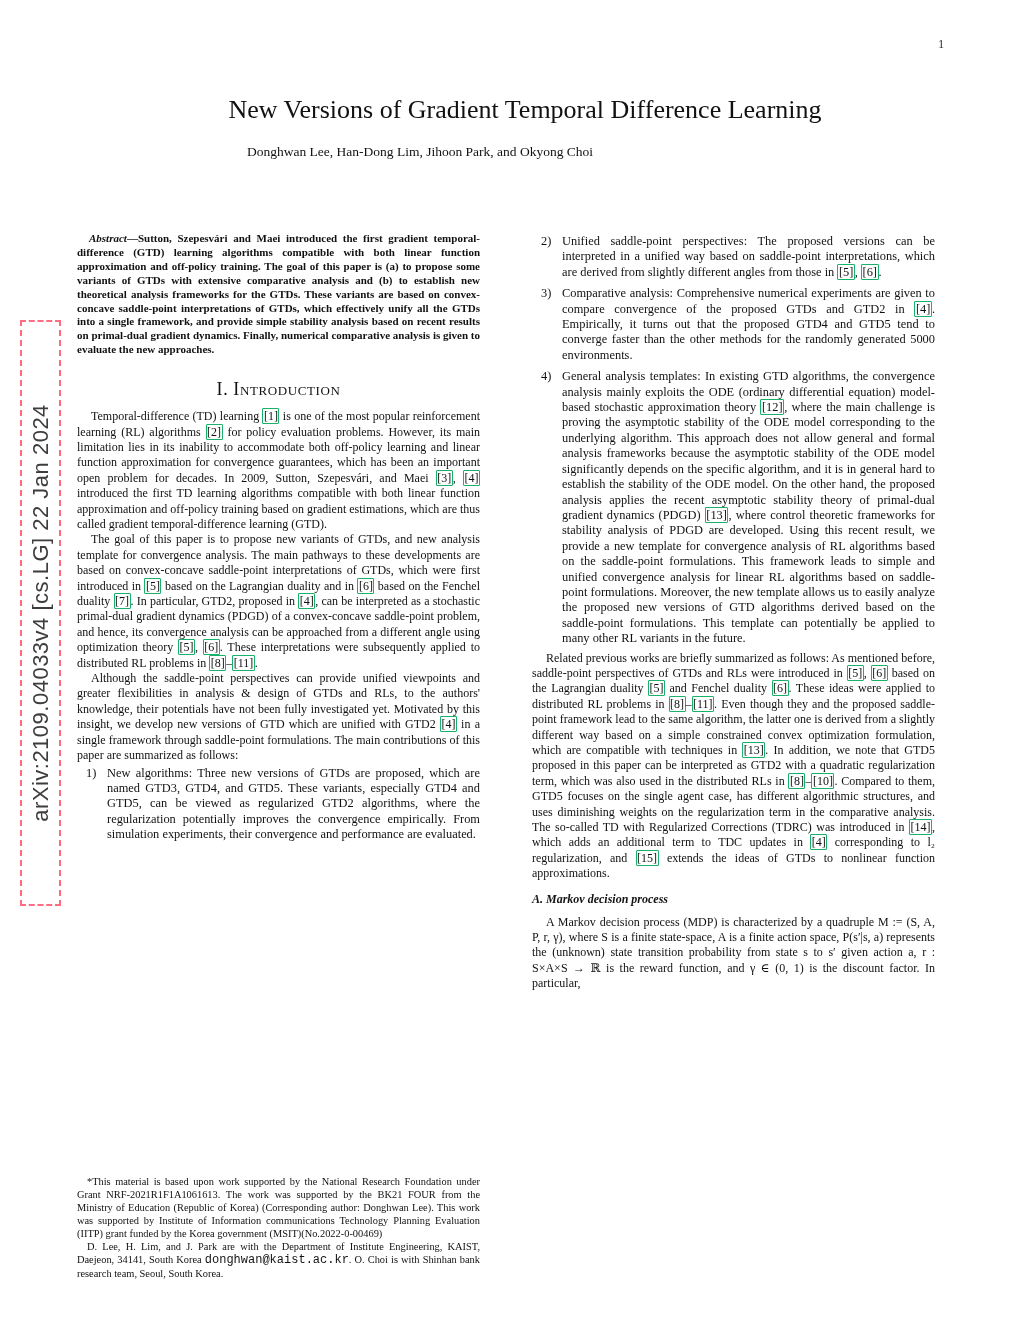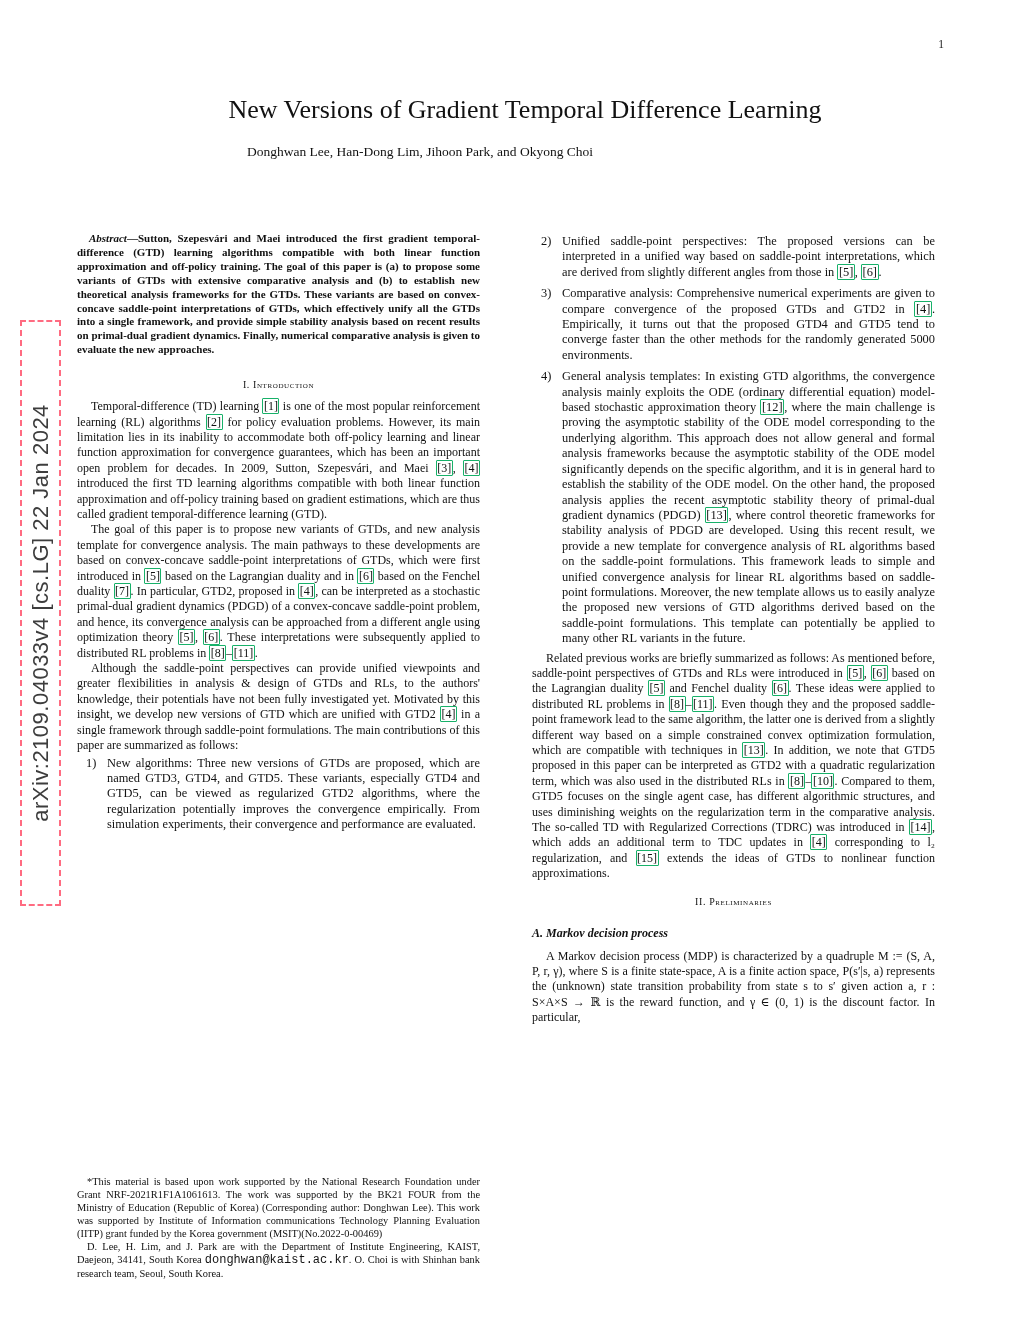--- a/index.html
+++ b/index.html
@@ -17,21 +17,21 @@
     font-size:26px;font-weight:400;}
   .authors{position:absolute;top:144px;left:0;width:840px;text-align:center;font-size:13.5px;}
 
   .columns{position:absolute;left:77px;top:215px;width:858px;height:1048px;display:flex;gap:52px;margin-top:17px;}
   .col{width:410px;height:100%;display:flex;flex-direction:column;}
 
   .abstract, .index-terms{font-size:11px;font-weight:bold;line-height:13.9px;text-align:justify;
     margin:0 0 8px 0;text-indent:12px;}
   .abs-label{font-style:italic;}
 
-  .section-heading{text-align:center;font-variant:small-caps;font-size:10px;font-weight:400;
+  .section-heading{text-align:center;font-variant:small-caps;font-size:18px;font-weight:400;
     letter-spacing:0.6px;margin:14px 0 9px 0;}
   .subsection-heading{font-style:italic;font-size:12px;font-weight:700;margin:10px 0 8px 0;}
 
   .body-para{font-size:12px;line-height:15.4px;text-align:justify;margin:0;text-indent:14px;}
 
   .list-item{position:relative;font-size:12.4px;line-height:15.4px;text-align:justify;
     padding-left:30px;margin:2px 0 4px 0;}
   .list-item .num{position:absolute;left:9px;top:0;}
 
   .cite{border:1px solid #17b169;padding:0 0.5px;border-radius:1px;}
@@ -88,21 +88,20 @@
         <span class="num">3)</span>
         <span>Comparative analysis: Comprehensive numerical experiments are given to compare convergence of the proposed GTDs and GTD2 in <span class="cite">[4]</span>. Empirically, it turns out that the proposed GTD4 and GTD5 tend to converge faster than the other methods for the randomly generated 5000 environments.</span>
       </div>
       <div class="list-item">
         <span class="num">4)</span>
         <span>General analysis templates: In existing GTD algorithms, the convergence analysis mainly exploits the ODE (ordinary differential equation) model-based stochastic approximation theory <span class="cite">[12]</span>, where the main challenge is proving the asymptotic stability of the ODE model corresponding to the underlying algorithm. This approach does not allow general and formal analysis frameworks because the asymptotic stability of the ODE model significantly depends on the specific algorithm, and it is in general hard to establish the stability of the ODE model. On the other hand, the proposed analysis applies the recent asymptotic stability theory of primal-dual gradient dynamics (PDGD) <span class="cite">[13]</span>, where control theoretic frameworks for stability analysis of PDGD are developed. Using this recent result, we provide a new template for convergence analysis of RL algorithms based on the saddle-point formulations. This framework leads to simple and unified convergence analysis for linear RL algorithms based on saddle-point formulations. Moreover, the new template allows us to easily analyze the proposed new versions of GTD algorithms derived based on the saddle-point formulations. This template can potentially be applied to many other RL variants in the future.</span>
       </div>
 
       <p class="body-para">Related previous works are briefly summarized as follows: As mentioned before, saddle-point perspectives of GTDs and RLs were introduced in <span class="cite">[5]</span>, <span class="cite">[6]</span> based on the Lagrangian duality <span class="cite">[5]</span> and Fenchel duality <span class="cite">[6]</span>. These ideas were applied to distributed RL problems in <span class="cite">[8]</span>–<span class="cite">[11]</span>. Even though they and the proposed saddle-point framework lead to the same algorithm, the latter one is derived from a slightly different way based on a simple constrained convex optimization formulation, which are compatible with techniques in <span class="cite">[13]</span>. In addition, we note that GTD5 proposed in this paper can be interpreted as GTD2 with a quadratic regularization term, which was also used in the distributed RLs in <span class="cite">[8]</span>–<span class="cite">[10]</span>. Compared to them, GTD5 focuses on the single agent case, has different algorithmic structures, and uses diminishing weights on the regularization term in the comparative analysis. The so-called TD with Regularized Corrections (TDRC) was introduced in <span class="cite">[14]</span>, which adds an additional term to TDC updates in <span class="cite">[4]</span> corresponding to l₂ regularization, and <span class="cite">[15]</span> extends the ideas of GTDs to nonlinear function approximations.</p>
 
-      <h2 class="section-heading">II. Preliminaries</h2>
 
       <h3 class="subsection-heading">A. Markov decision process</h3>
 
       <p class="body-para">A Markov decision process (MDP) is characterized by a quadruple M := (S, A, P, r, γ), where S is a finite state-space, A is a finite action space, P(s′|s, a) represents the (unknown) state transition probability from state s to s′ given action a, r : S×A×S → ℝ is the reward function, and γ ∈ (0, 1) is the discount factor. In particular,</p>
     </div>
 
   </div>
 </div>
 
 </body></html>

